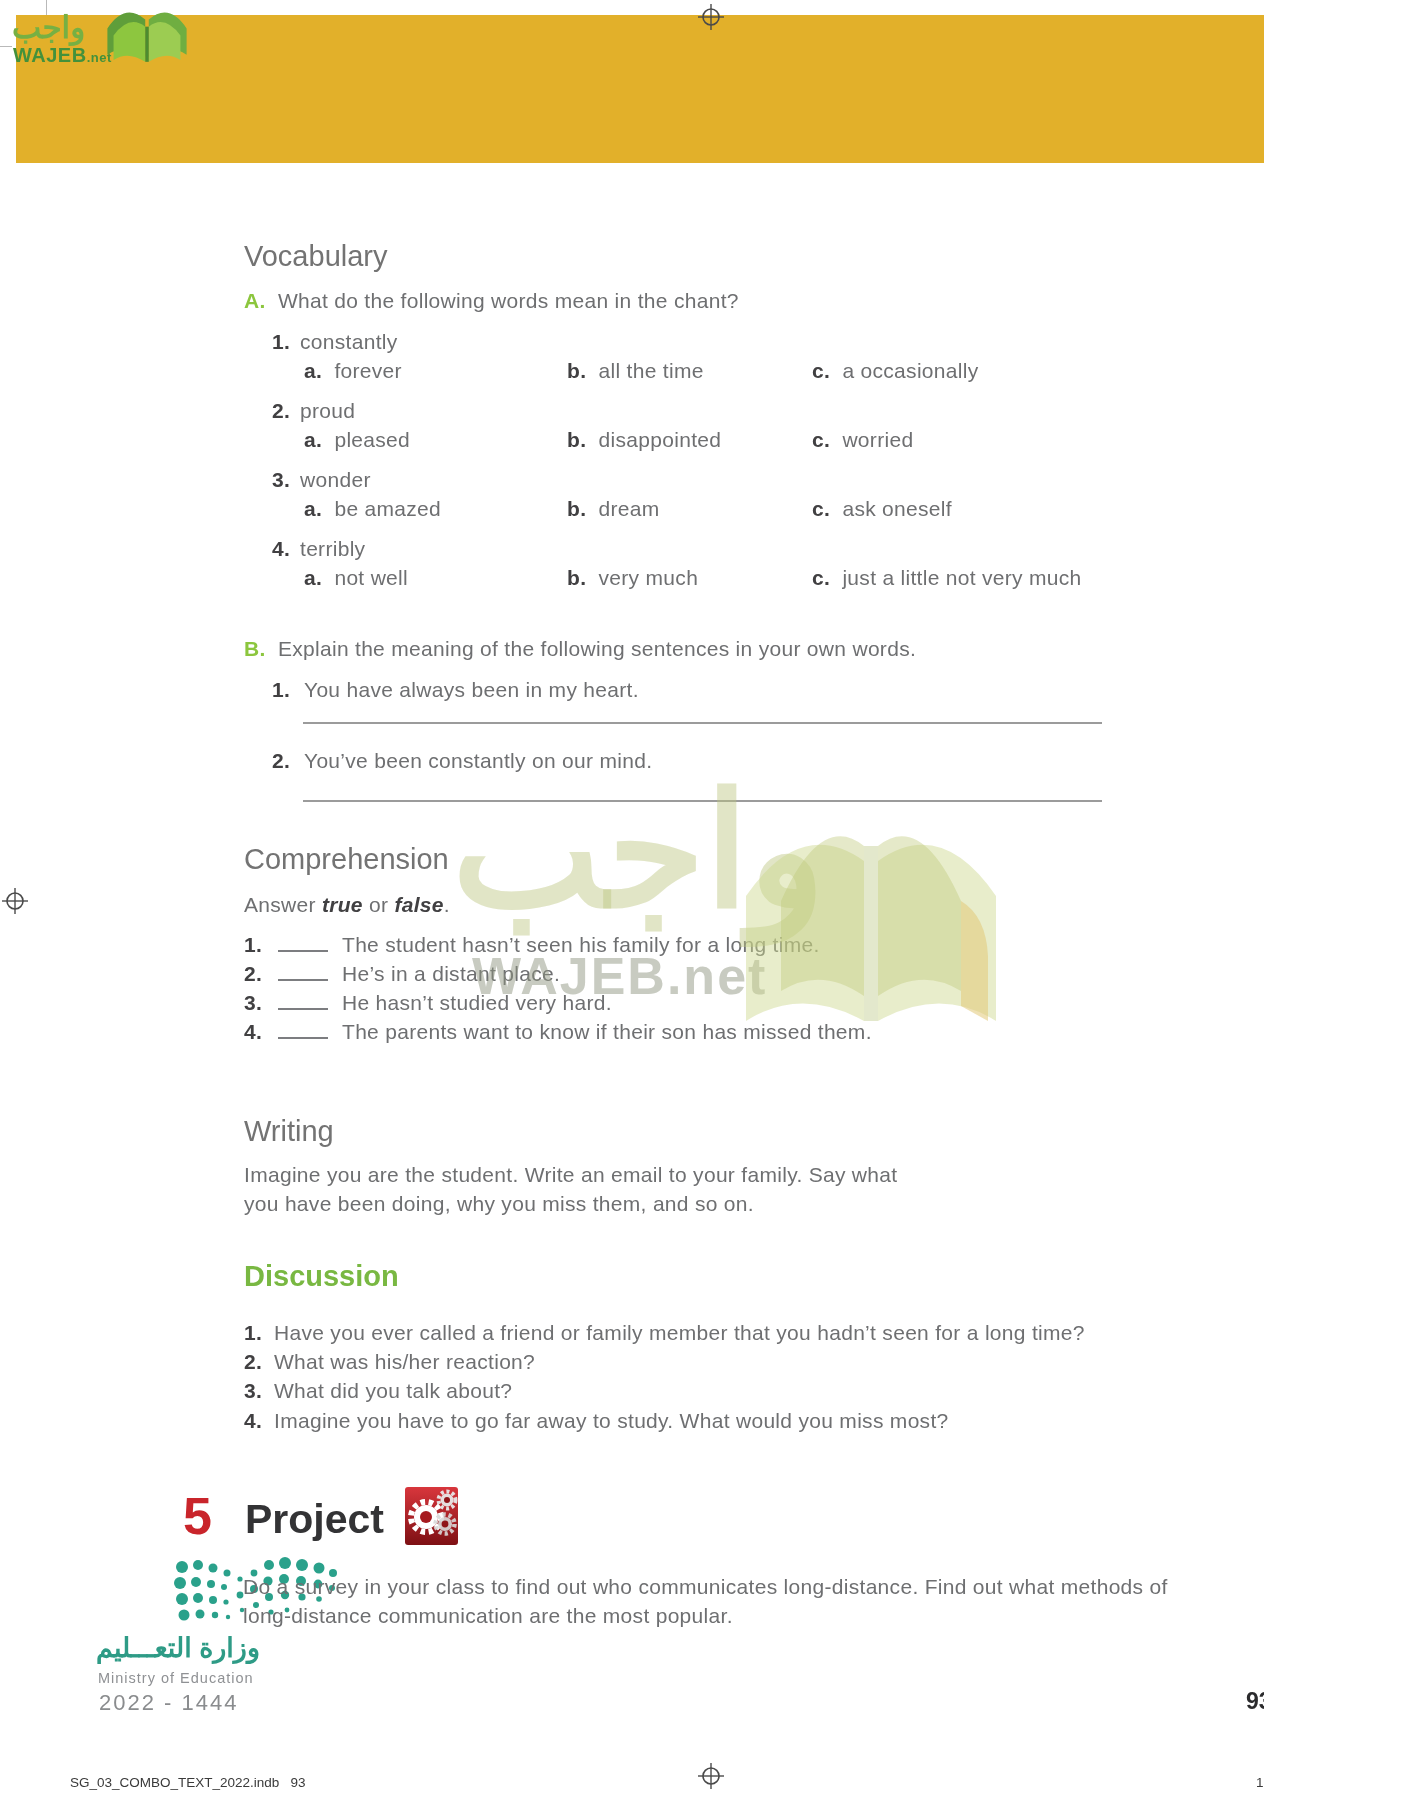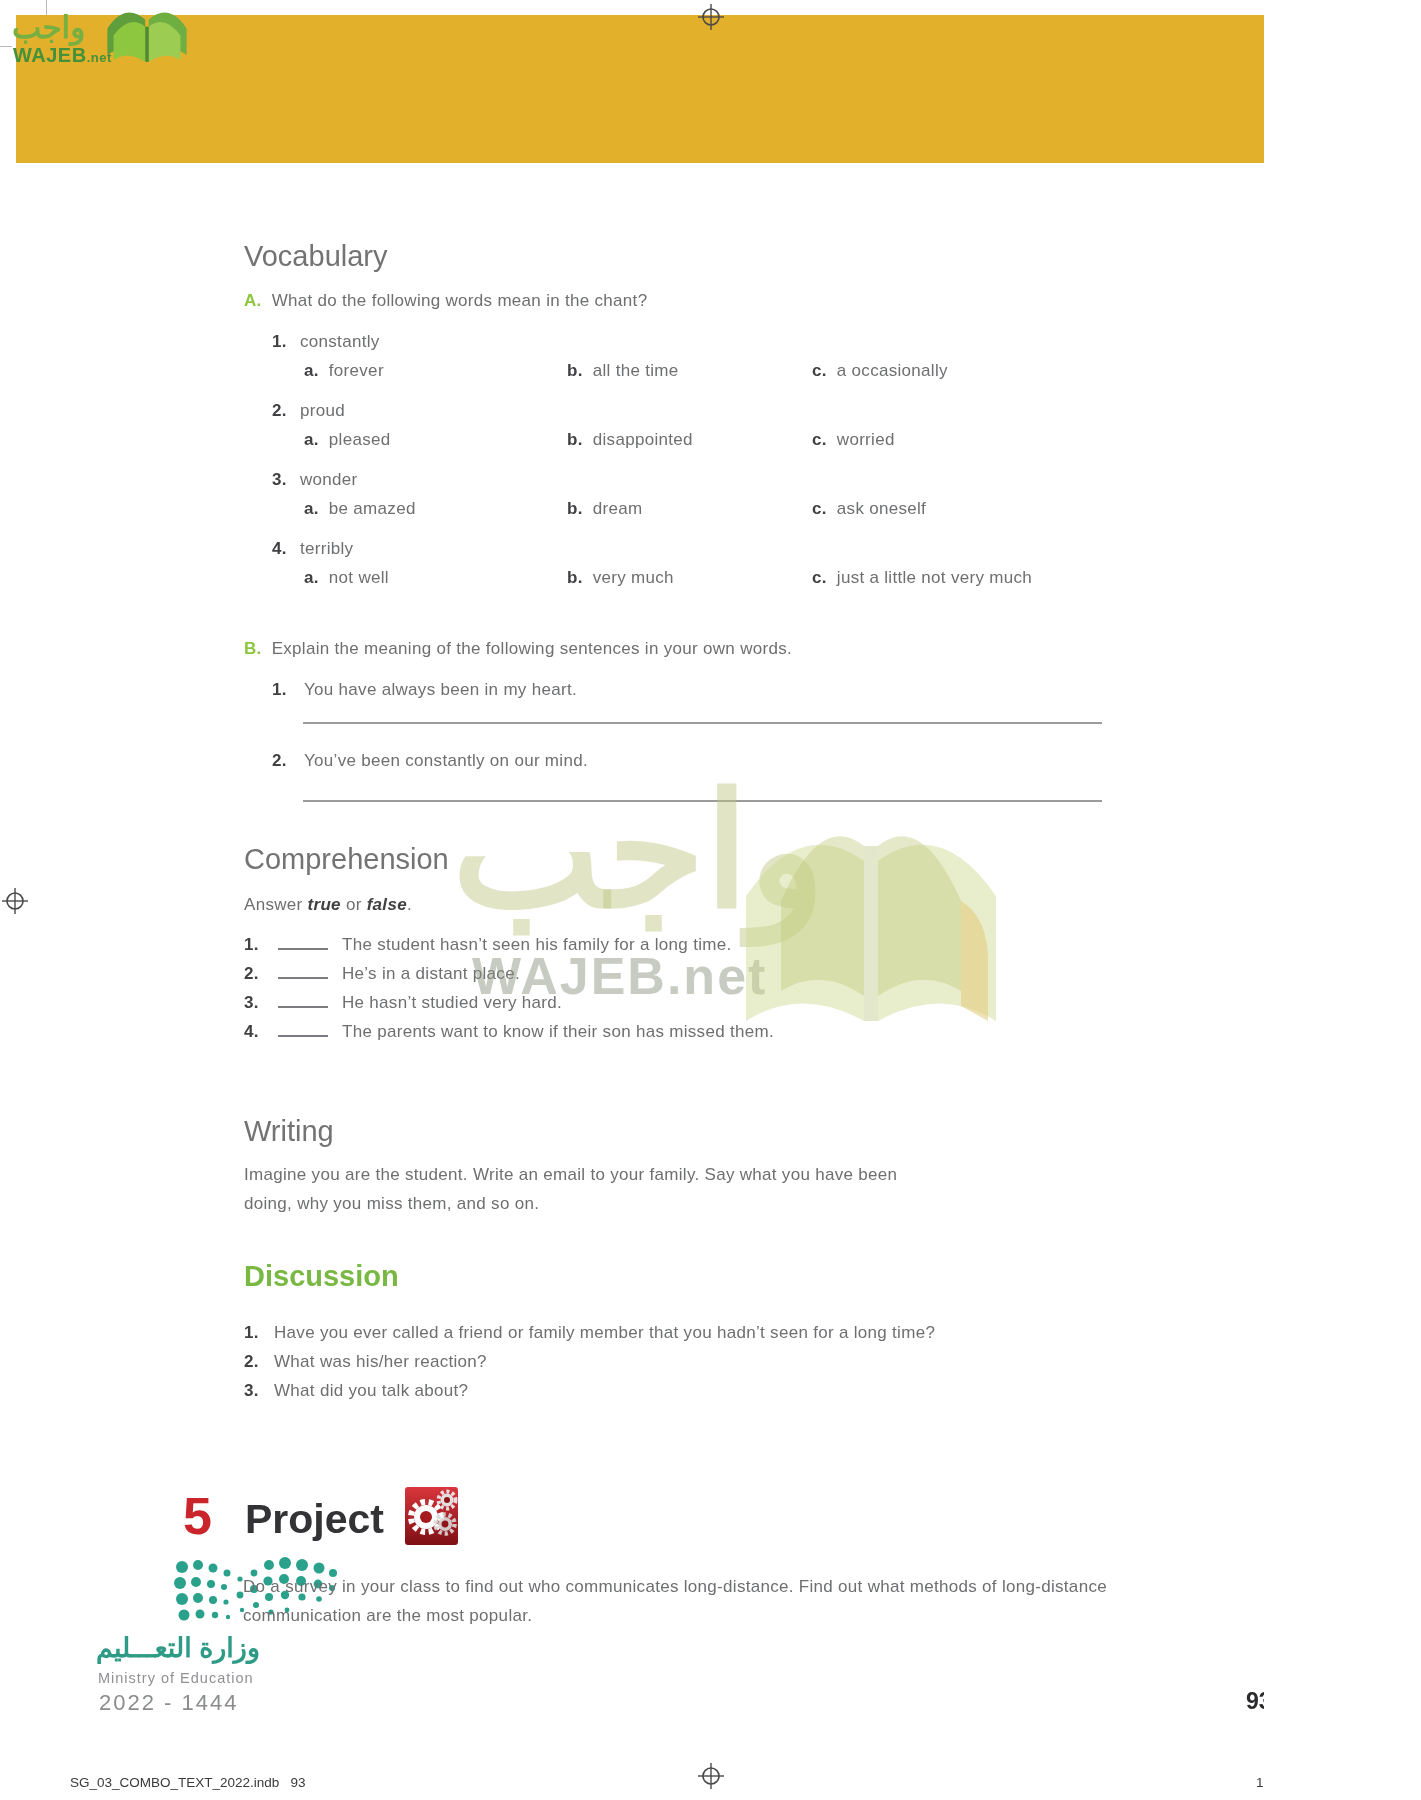--- a/index.html
+++ b/index.html
@@ -13,21 +13,21 @@
   .logo-ar{left:12px;top:12px;font-size:31px;font-weight:bold;color:#76b043;line-height:1;}
   .logo-en{left:13px;top:44px;font-size:20px;font-weight:bold;color:#43913b;letter-spacing:.5px;}
   .logo-en .tld{font-size:13px;}
   
   .cropline{background:#b9b9b9;}
   .regmark{width:26px;height:26px;}
   
   .h-light{font-size:29px;color:#737373;font-weight:400;}
   .h-bold{font-size:29px;color:#79b842;font-weight:700;text-align:center;}
   
-  .body{font-size:17px;letter-spacing:.3px;color:#6e6f71;line-height:29px;}
+  .body{font-size:21px;letter-spacing:.3px;color:#6e6f71;line-height:29px;}
   .num{font-weight:700;color:#414042;display:inline-block;}
   .glabel{font-weight:700;color:#8cc63e;}
   .optlab{font-weight:700;color:#414042;}
   .blank{display:inline-block;width:50px;border-bottom:2px solid #7c7d80;height:17px;margin:0 14px 0 8px;}
   .rule{height:2px;background:#9b9b9b;}
   .tf{font-weight:700;font-style:italic;color:#414042;}
   
   .proj-num{font-size:52px;font-weight:800;color:#c9252b;line-height:1;}
   .proj-title{font-size:41px;font-weight:800;color:#333335;line-height:1;}
   
@@ -181,20 +181,23 @@
 
   <div class="abs h-bold z2" style="left:244px;top:1260px">Discussion</div>
   <div class="abs body z2" style="left:244px;top:1318px">
     <span class="num" style="width:30px">1.</span><span>Have you ever called a friend or family member that you hadn’t seen for a long time?</span>
   </div>
   <div class="abs body z2" style="left:244px;top:1347px">
     <span class="num" style="width:30px">2.</span><span>What was his/her reaction?</span>
   </div>
   <div class="abs body z2" style="left:244px;top:1376px">
     <span class="num" style="width:30px">3.</span><span>What did you talk about?</span>
+  </div>
+  <div class="abs body z2" style="left:244px;top:1406px">
+    <span class="num" style="width:30px">4.</span><span>Imagine you have to go far away to study. What would you miss most?</span>
   </div>
 
   <div class="abs proj-num z2" style="left:183px;top:1490px">5</div>
   <div class="abs proj-title z2" style="left:245px;top:1499px">Project</div>
   <svg class="abs z2" style="left:405px;top:1487px;width:53px;height:58px" viewBox="0 0 53 58">
     <defs>
       <linearGradient id="rg" x1="0" y1="0" x2="0" y2="1">
         <stop offset="0" stop-color="#d8363c"></stop>
           <stop offset="1" stop-color="#7e1014"></stop>
       </linearGradient>

